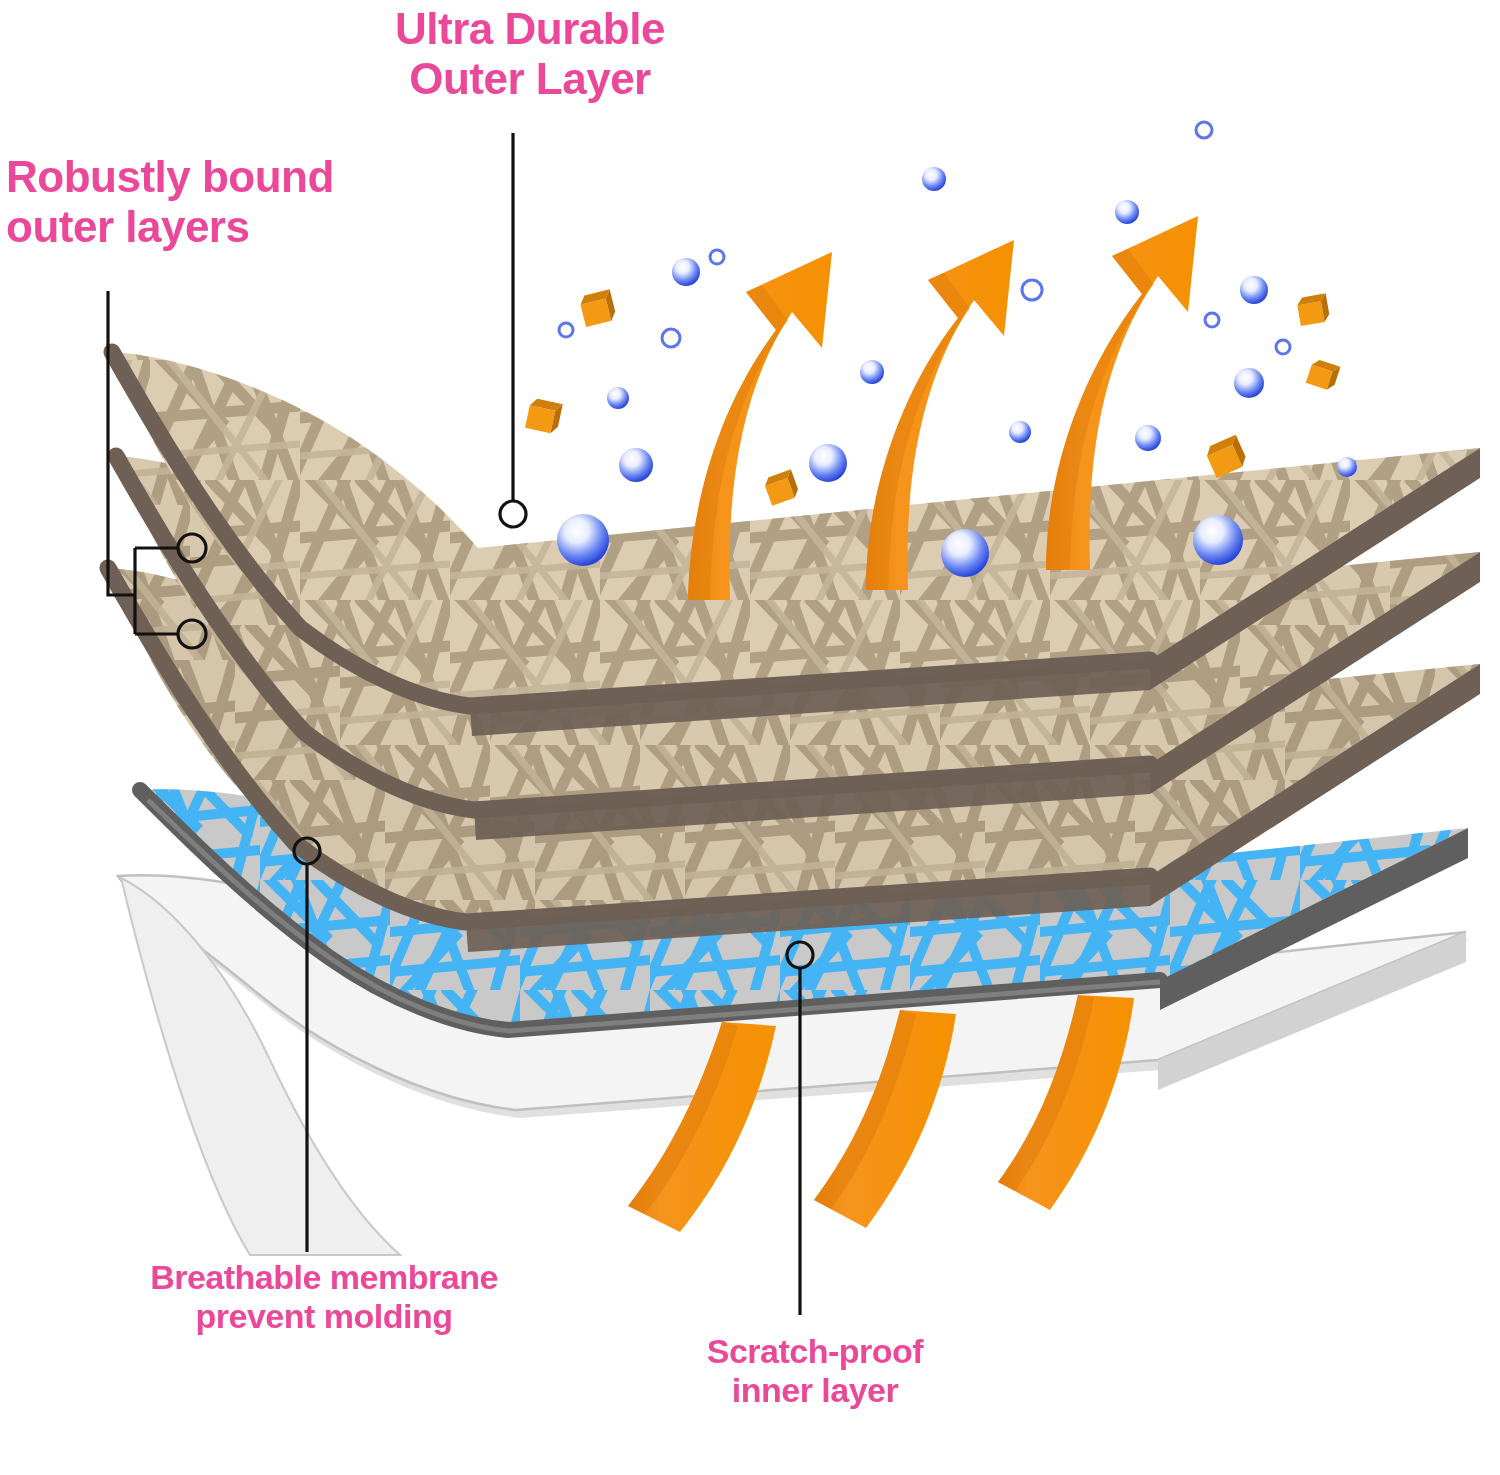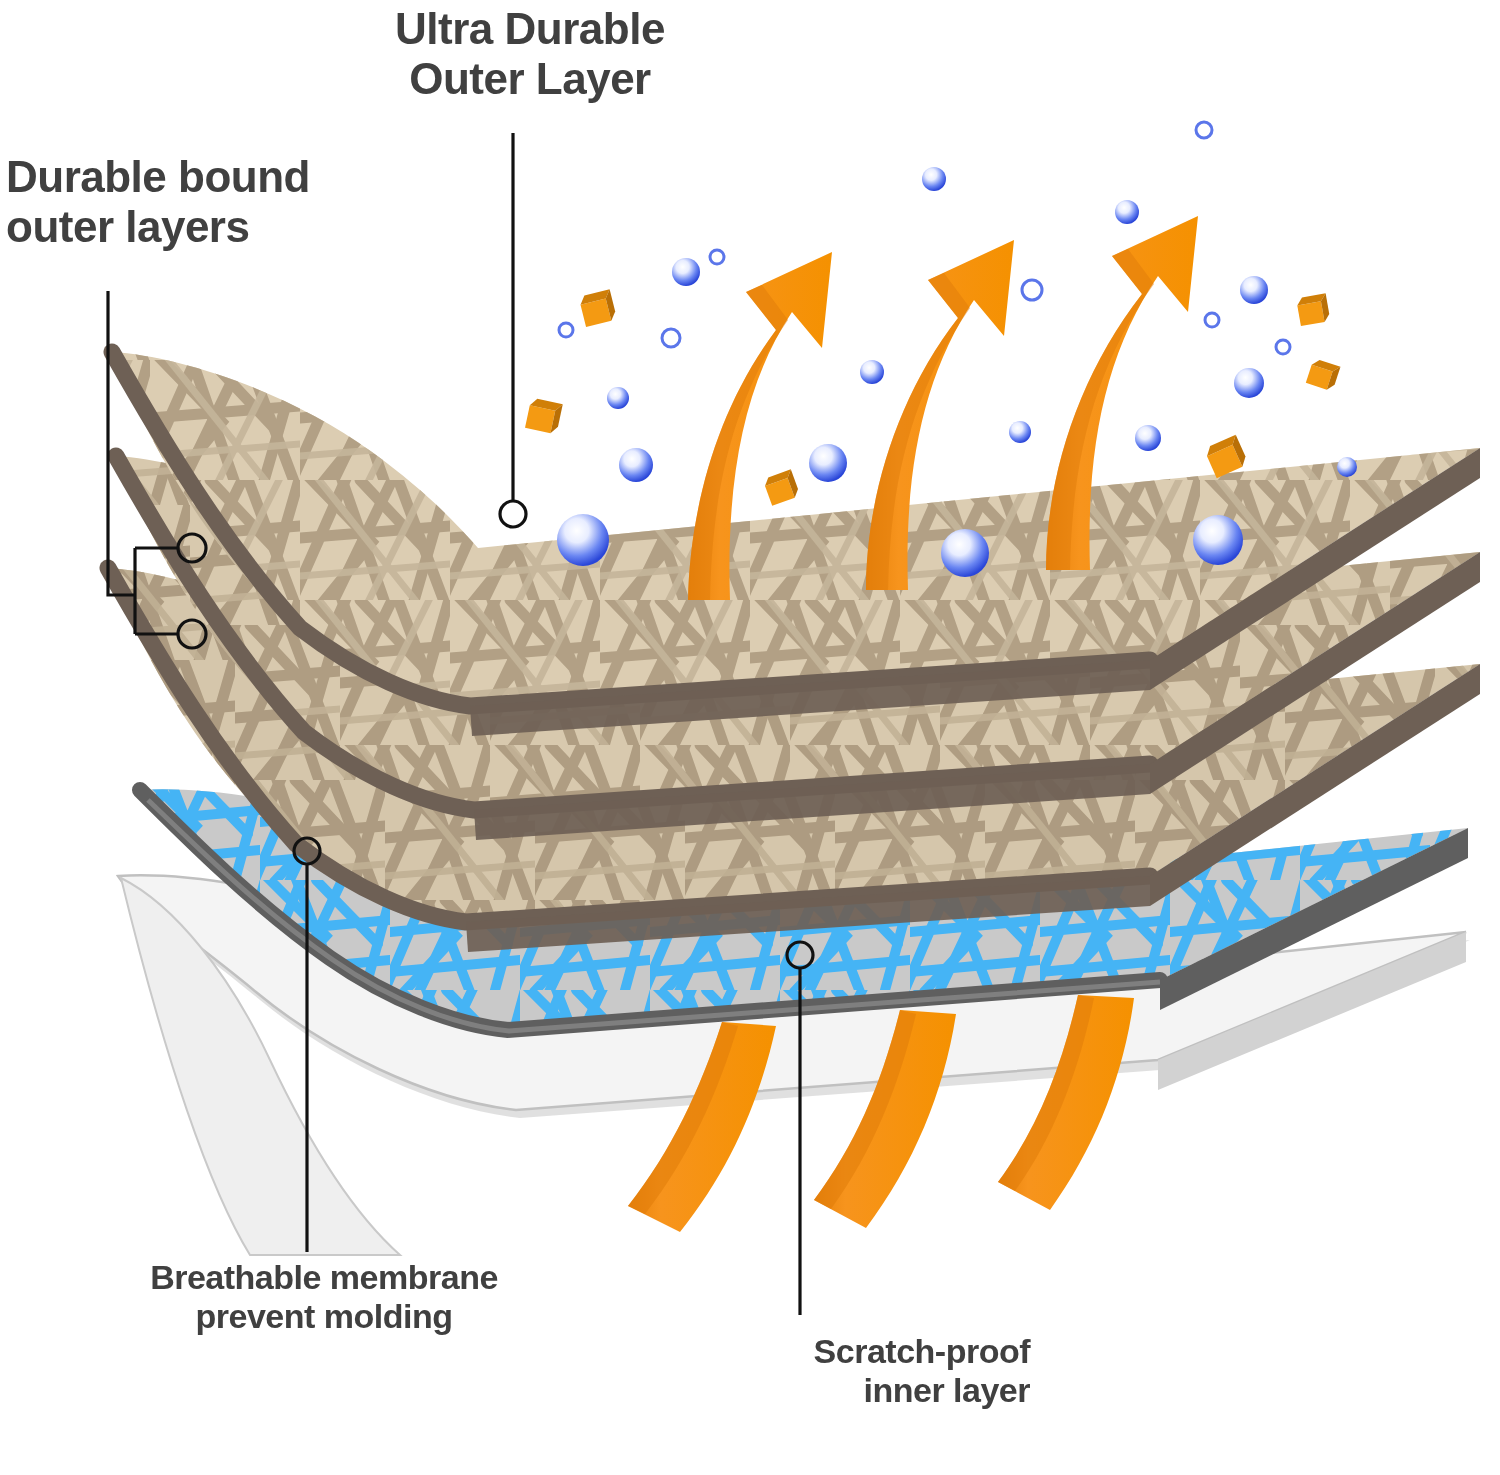--- a/index.html
+++ b/index.html
@@ -1,27 +1,27 @@
 <!DOCTYPE html>
 <html><head>
 <meta charset="utf-8">
 <style>
   html,body{margin:0;padding:0;background:#ffffff;}
   body{width:1500px;height:1475px;overflow:hidden;
        font-family:"Liberation Sans","DejaVu Sans",sans-serif;}
   #stage{position:relative;width:1500px;height:1475px;background:#fff;}
   svg#art{position:absolute;left:0;top:0;width:1500px;height:1475px;display:block;}
-  .lbl{position:absolute;color:#404040;font-weight:700;line-height:1.14;
+  .lbl{position:absolute;color:#ec4899;font-weight:700;line-height:1.14;
        letter-spacing:-0.5px;white-space:pre-line;}
   .lbl-tl{font-size:44px;}
   .lbl-big{font-size:34px;}
   #lbl-ultra{left:330px;top:4px;width:400px;text-align:center;}
   #lbl-robust{left:6px;top:152px;width:460px;text-align:left;}
   #lbl-membrane{left:4px;top:1258px;width:640px;text-align:center;}
-  #lbl-scratch{left:600px;top:1332px;width:430px;text-align:right;}
+  #lbl-scratch{left:600px;top:1332px;width:430px;text-align:center;}
 </style>
 </head>
 <body>
 
 <div id="stage">
 
   <svg id="art" viewBox="0 0 1500 1475">
     <defs>
       <radialGradient id="bub" cx="38%" cy="32%" r="68%">
         <stop offset="0%" stop-color="#ffffff"></stop>
@@ -282,21 +282,21 @@
       <g>
         <circle cx="800" cy="955" r="13" stroke-width="3.2" fill="none"></circle>
         <line x1="800" y1="968" x2="800" y2="1315" stroke-width="3.2"></line>
       </g>
     </g>
   </svg>
 
   <div class="lbl lbl-tl" id="lbl-ultra">Ultra Durable
 Outer Layer</div>
 
-  <div class="lbl lbl-tl" id="lbl-robust">Durable bound
+  <div class="lbl lbl-tl" id="lbl-robust">Robustly bound
 outer layers</div>
 
   <div class="lbl lbl-big" id="lbl-membrane">Breathable membrane
 prevent molding</div>
 
   <div class="lbl lbl-big" id="lbl-scratch">Scratch-proof
 inner layer</div>
 
 </div>
 

